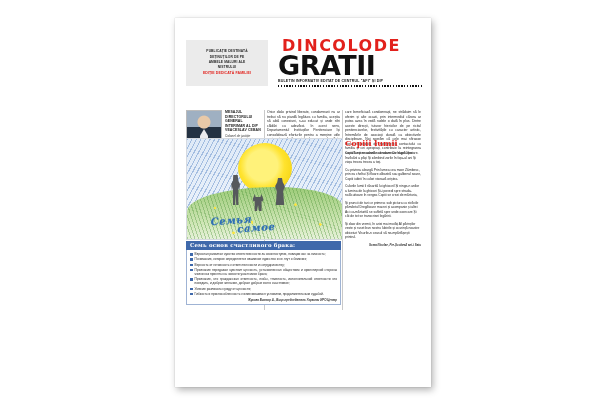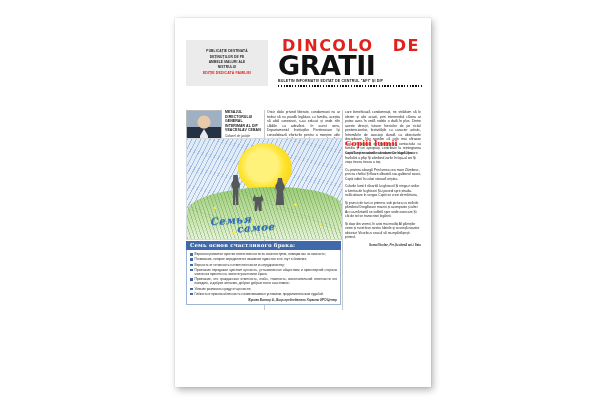--- a/index.html
+++ b/index.html
@@ -31,21 +31,21 @@
     font-size:3.3px;line-height:5.3px;letter-spacing:.1px;
     color:#2a2a2a;text-align:center;font-weight:bold;text-transform:uppercase;
     white-space:nowrap;
   }
   .promo-red{color:#e2211c;font-size:3.5px;line-height:6.4px;font-weight:bold;}
 
   .logo-wrap{position:absolute;left:96px;top:12px;width:144px;}
   .logo-l1{
     font-size:16px;line-height:16px;font-weight:bold;letter-spacing:1.5px;
     color:#e2211c;font-family:"DejaVu Sans",sans-serif;
-    display:flex;justify-content:space-between;padding:0 2px 0 4px;
+    display:flex;padding:0 2px 0 4px;
   }
   .logo-l2{
     font-size:27px;line-height:25px;font-weight:bold;letter-spacing:-.5px;
     color:#111;font-family:"DejaVu Sans",sans-serif;
     margin-top:-1px;
     display:flex;justify-content:space-between;
   }
   .logo-sub{
     margin-top:1px;font-size:3.6px;line-height:5px;color:#222;letter-spacing:.15px;
     font-weight:bold;white-space:nowrap;text-transform:uppercase;

